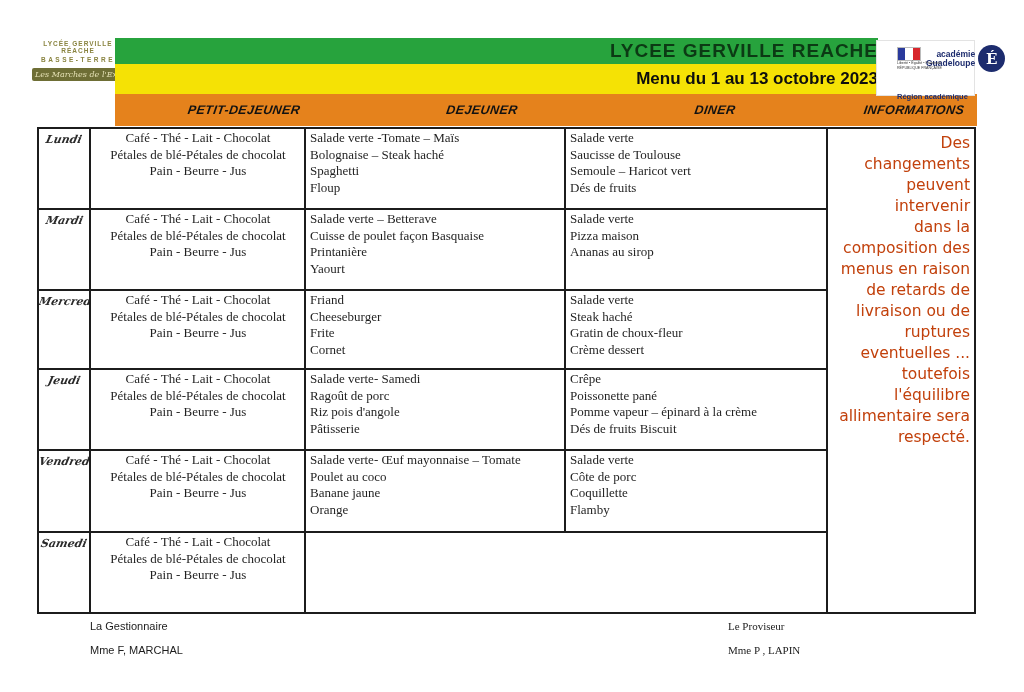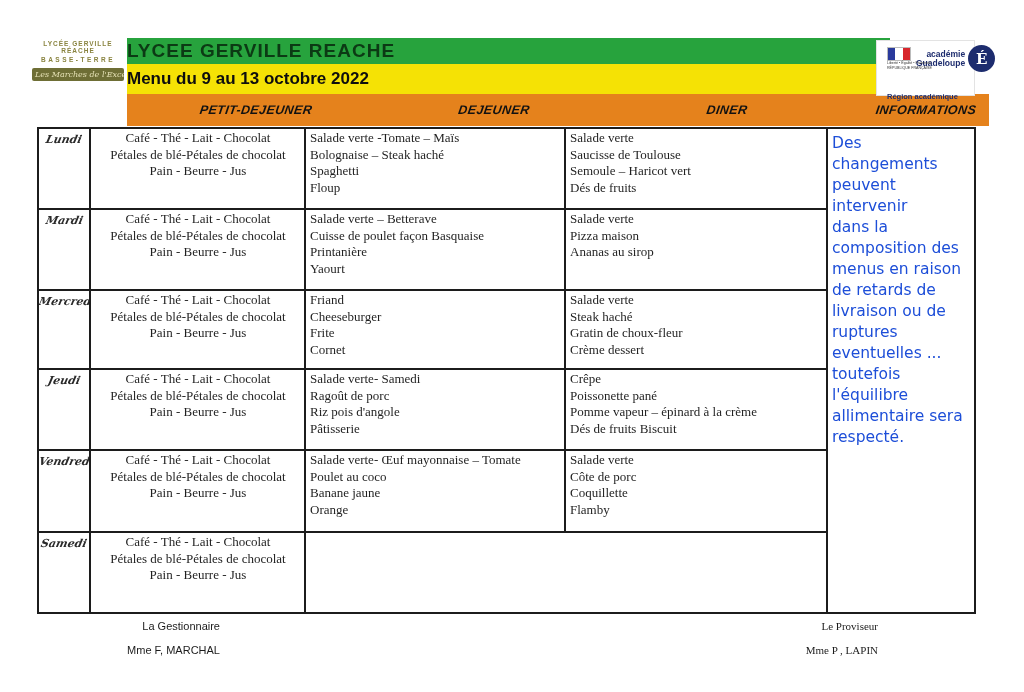--- a/index.html
+++ b/index.html
@@ -14,57 +14,57 @@
   
   .logo{position:absolute;left:32px;top:38px;width:92px;text-align:center;}
   .logo-acronym{font-family:"DejaVu Sans",sans-serif;font-size:44px;line-height:46px;
                 color:var(--olive);letter-spacing:2px;font-weight:400;}
   .logo-line1{font-size:6.5px;font-weight:bold;letter-spacing:1px;color:var(--olive);margin-top:2px;}
   .logo-line2{font-size:6.5px;font-weight:bold;letter-spacing:2.5px;color:var(--olive);margin-top:2px;}
   .logo-tagline{margin-top:5px;background:var(--olive-dark);color:#e4e0b4;font-family:"DejaVu Serif",serif;
                 font-style:italic;font-size:8px;padding:2px 3px;border-radius:2px;white-space:nowrap;overflow:hidden;}
 
   
-  .bar{position:absolute;left:127px;display:flex;align-items:center;justify-content:flex-start;}
+  .bar{position:absolute;left:115px;display:flex;align-items:center;justify-content:flex-end;}
   .bar-green{top:38px;width:763px;height:26px;background:var(--green);}
   .bar-green span{font-size:19px;font-weight:bold;letter-spacing:1px;color:var(--green-text);}
   .bar-yellow{top:64px;width:763px;height:30px;background:var(--yellow);}
   .bar-yellow span{font-size:17px;font-weight:bold;color:#0e0e0e;}
   .bar-orange{top:94px;width:862px;height:32px;background:var(--orange);}
   .colhead{position:absolute;top:50%;transform:translate(-50%,-50%) skewX(-8deg);
            font-size:12.5px;font-weight:bold;font-style:italic;letter-spacing:.4px;color:#121212;white-space:nowrap;}
 
   
   .academy{position:absolute;left:876px;top:40px;width:99px;height:56px;background:#fff;
-           border:1px solid #e3e3e3;padding:4px 4px 2px 10px;}
+           border:1px solid #e3e3e3;padding:4px 4px 2px 20px;}
   .acad-top{display:flex;align-items:center;gap:3px;}
   .flag-wrap{width:26px;}
   .flag{width:24px;height:14px;background:linear-gradient(90deg,#2a3a9c 0 33%,#ffffff 33% 66%,#d8262c 66% 100%);
         border:0.5px solid #bbb;}
   .motto{font-size:4px;line-height:4.5px;color:#333;white-space:nowrap;transform:scale(.9);transform-origin:left top;}
   .acad-text{flex:1;text-align:right;font-size:8.5px;line-height:9px;font-weight:bold;color:var(--navy);}
   .acad-circle{width:27px;height:27px;border-radius:50%;background:var(--navy);color:#fff;
                display:flex;align-items:center;justify-content:center;font-size:15px;font-weight:bold;
                font-family:"DejaVu Serif",serif;flex:none;}
   .acad-footer{margin-top:20px;font-size:7.5px;font-weight:bold;color:var(--navy);}
 
   
   table.menu{position:absolute;left:37px;top:127px;width:938px;border-collapse:collapse;table-layout:fixed;
              font-family:"Liberation Serif",serif;color:#1f1f1f;}
   table.menu td{border:2px solid var(--border);vertical-align:top;overflow:hidden;}
   td.day{vertical-align:middle;text-align:center;}
   td.day span{display:inline-block;font-family:"DejaVu Serif",serif;font-style:italic;font-weight:bold;
               font-size:11px;transform:skewX(-12deg);color:#2a2a2a;}
   td.meal{font-size:13px;line-height:16.5px;padding:1px 3px 2px 4px;white-space:pre-line;}
   td.bf{vertical-align:middle;text-align:center;}
-  td.info{vertical-align:middle;text-align:left;font-family:"DejaVu Sans",sans-serif;
-          font-size:15.5px;line-height:21px;color:#1d4ed8;white-space:pre-line;padding:4px 4px;}
-
-  
-  .sig{position:absolute;top:620px;text-align:right;font-size:11px;color:#1c1c1c;}
+  td.info{vertical-align:middle;text-align:right;font-family:"DejaVu Sans",sans-serif;
+          font-size:15.5px;line-height:21px;color:#c2410c;white-space:pre-line;padding:4px 4px;}
+
+  
+  .sig{position:absolute;top:620px;text-align:left;font-size:11px;color:#1c1c1c;}
   .sig .sig-title{display:block;}
   .sig .sig-name{display:block;margin-top:12px;}
   .sig1{left:90px;width:130px;}
   .sig2{left:412px;width:150px;}
   .sig3{left:728px;width:150px;font-family:Liberation Serif, serif;}
 </style>
 </head>
 <body>
 
 <div class="page">
@@ -72,21 +72,21 @@
   <div class="logo">
     <div class="logo-line1">LYCÉE GERVILLE RÉACHE</div>
     <div class="logo-line2">BASSE-TERRE</div>
     <div class="logo-tagline">Les Marches de l'Excellence</div>
   </div>
 
   <div class="bar bar-green">
     <span>LYCEE GERVILLE REACHE</span>
   </div>
   <div class="bar bar-yellow">
-    <span>Menu du 9 au 13 octobre 2022</span>
+    <span>Menu du 1 au 13 octobre 2023</span>
   </div>
   <div class="bar bar-orange">
     <span class="colhead" style="left:129px">PETIT-DEJEUNER</span>
     <span class="colhead" style="left:367px">DEJEUNER</span>
     <span class="colhead" style="left:600px">DINER</span>
     <span class="colhead" style="left:799px">INFORMATIONS</span>
   </div>
 
   <div class="academy">
     <div class="acad-top">

